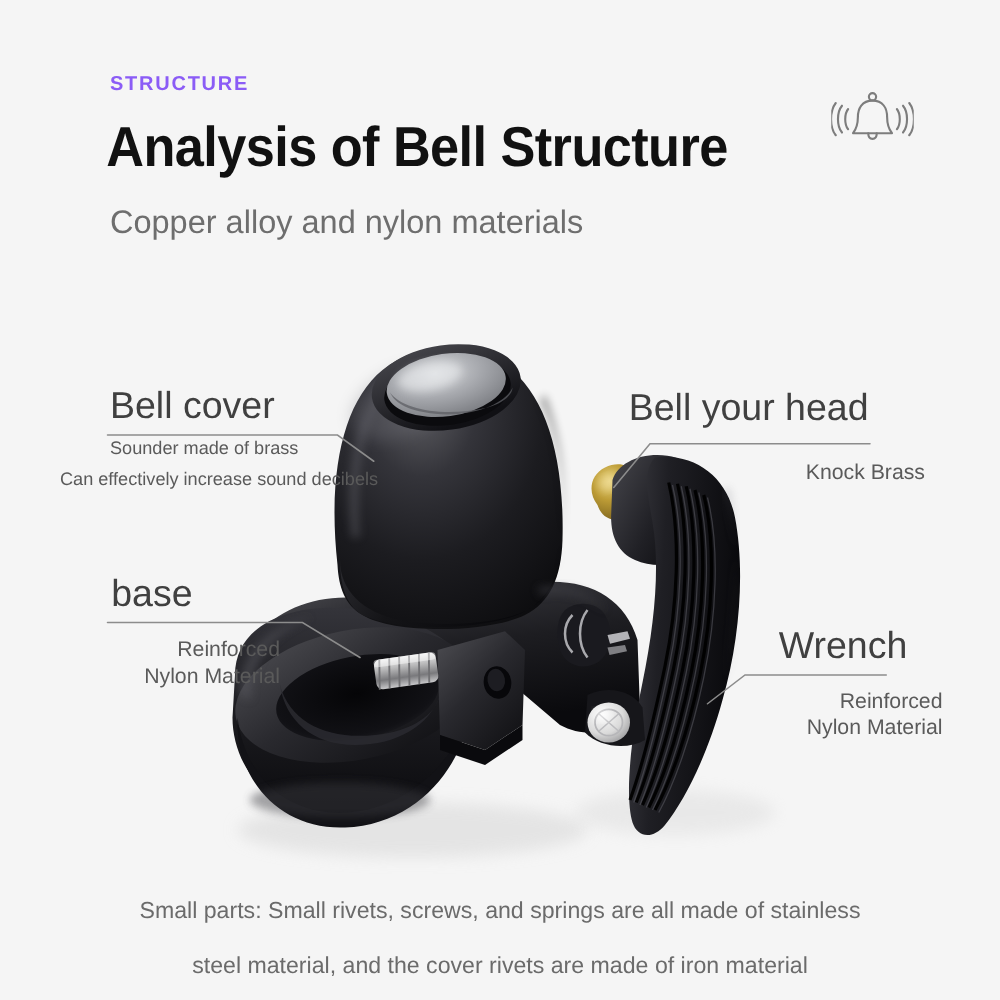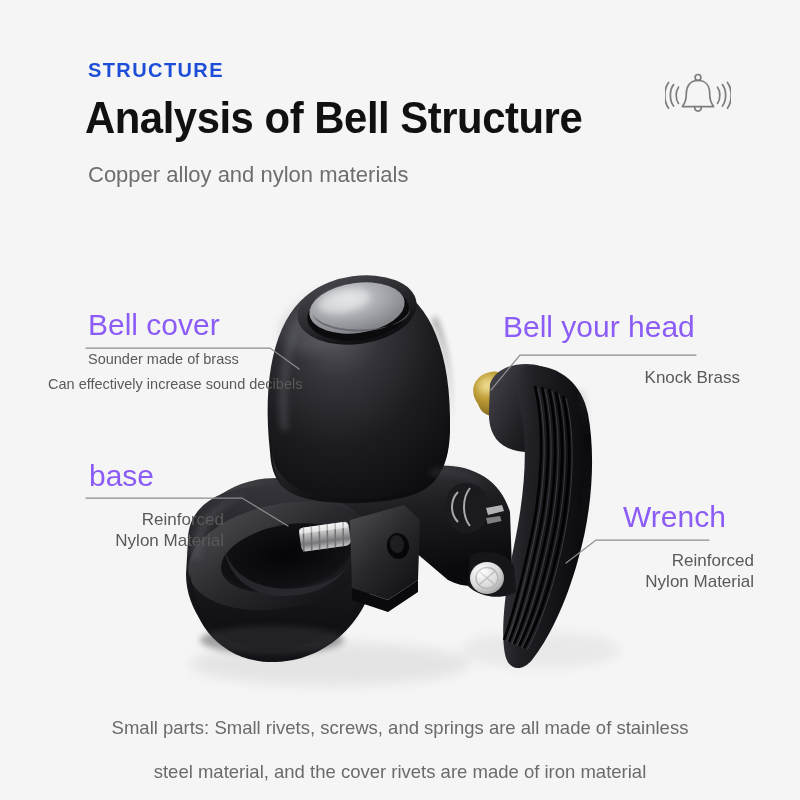--- a/index.html
+++ b/index.html
@@ -16,59 +16,59 @@
     overflow: hidden;
     font-family: "Liberation Sans", "DejaVu Sans", sans-serif;
     -webkit-font-smoothing: antialiased;
   }
 
   
   .eyebrow {
     position: absolute;
     left: 88px;
     top: 59px;
-    font-size: 20px;
+    font-size: 16px;
     font-weight: bold;
     letter-spacing: 1.4px;
-    color: #1d4ed8;
+    color: #8b5cf6;
     text-align: right;
   }
   .main-title {
     position: absolute;
     left: 85px;
     top: 92px;
     font-size: 45px;
     font-weight: bold;
     color: #111111;
     letter-spacing: -0.5px;
     transform: scaleX(0.93);
     transform-origin: left center;
     white-space: nowrap;
   }
   .subtitle {
     position: absolute;
     left: 88px;
     top: 162px;
-    font-size: 22px;
+    font-size: 26px;
     color: #6e6e6e;
     white-space: nowrap;
   }
   .bell-icon {
     position: absolute;
     left: 665px;
     top: 68px;
     width: 66px;
     height: 56px;
   }
 
   
   .callout-title {
     position: absolute;
     font-size: 30px;
-    color: #8b5cf6;
+    color: #404040;
     white-space: nowrap;
     line-height: 1;
   }
   .callout-sub {
     position: absolute;
     font-size: 17px;
     color: #5a5a5a;
     line-height: 1.24;
     white-space: nowrap;
   }

